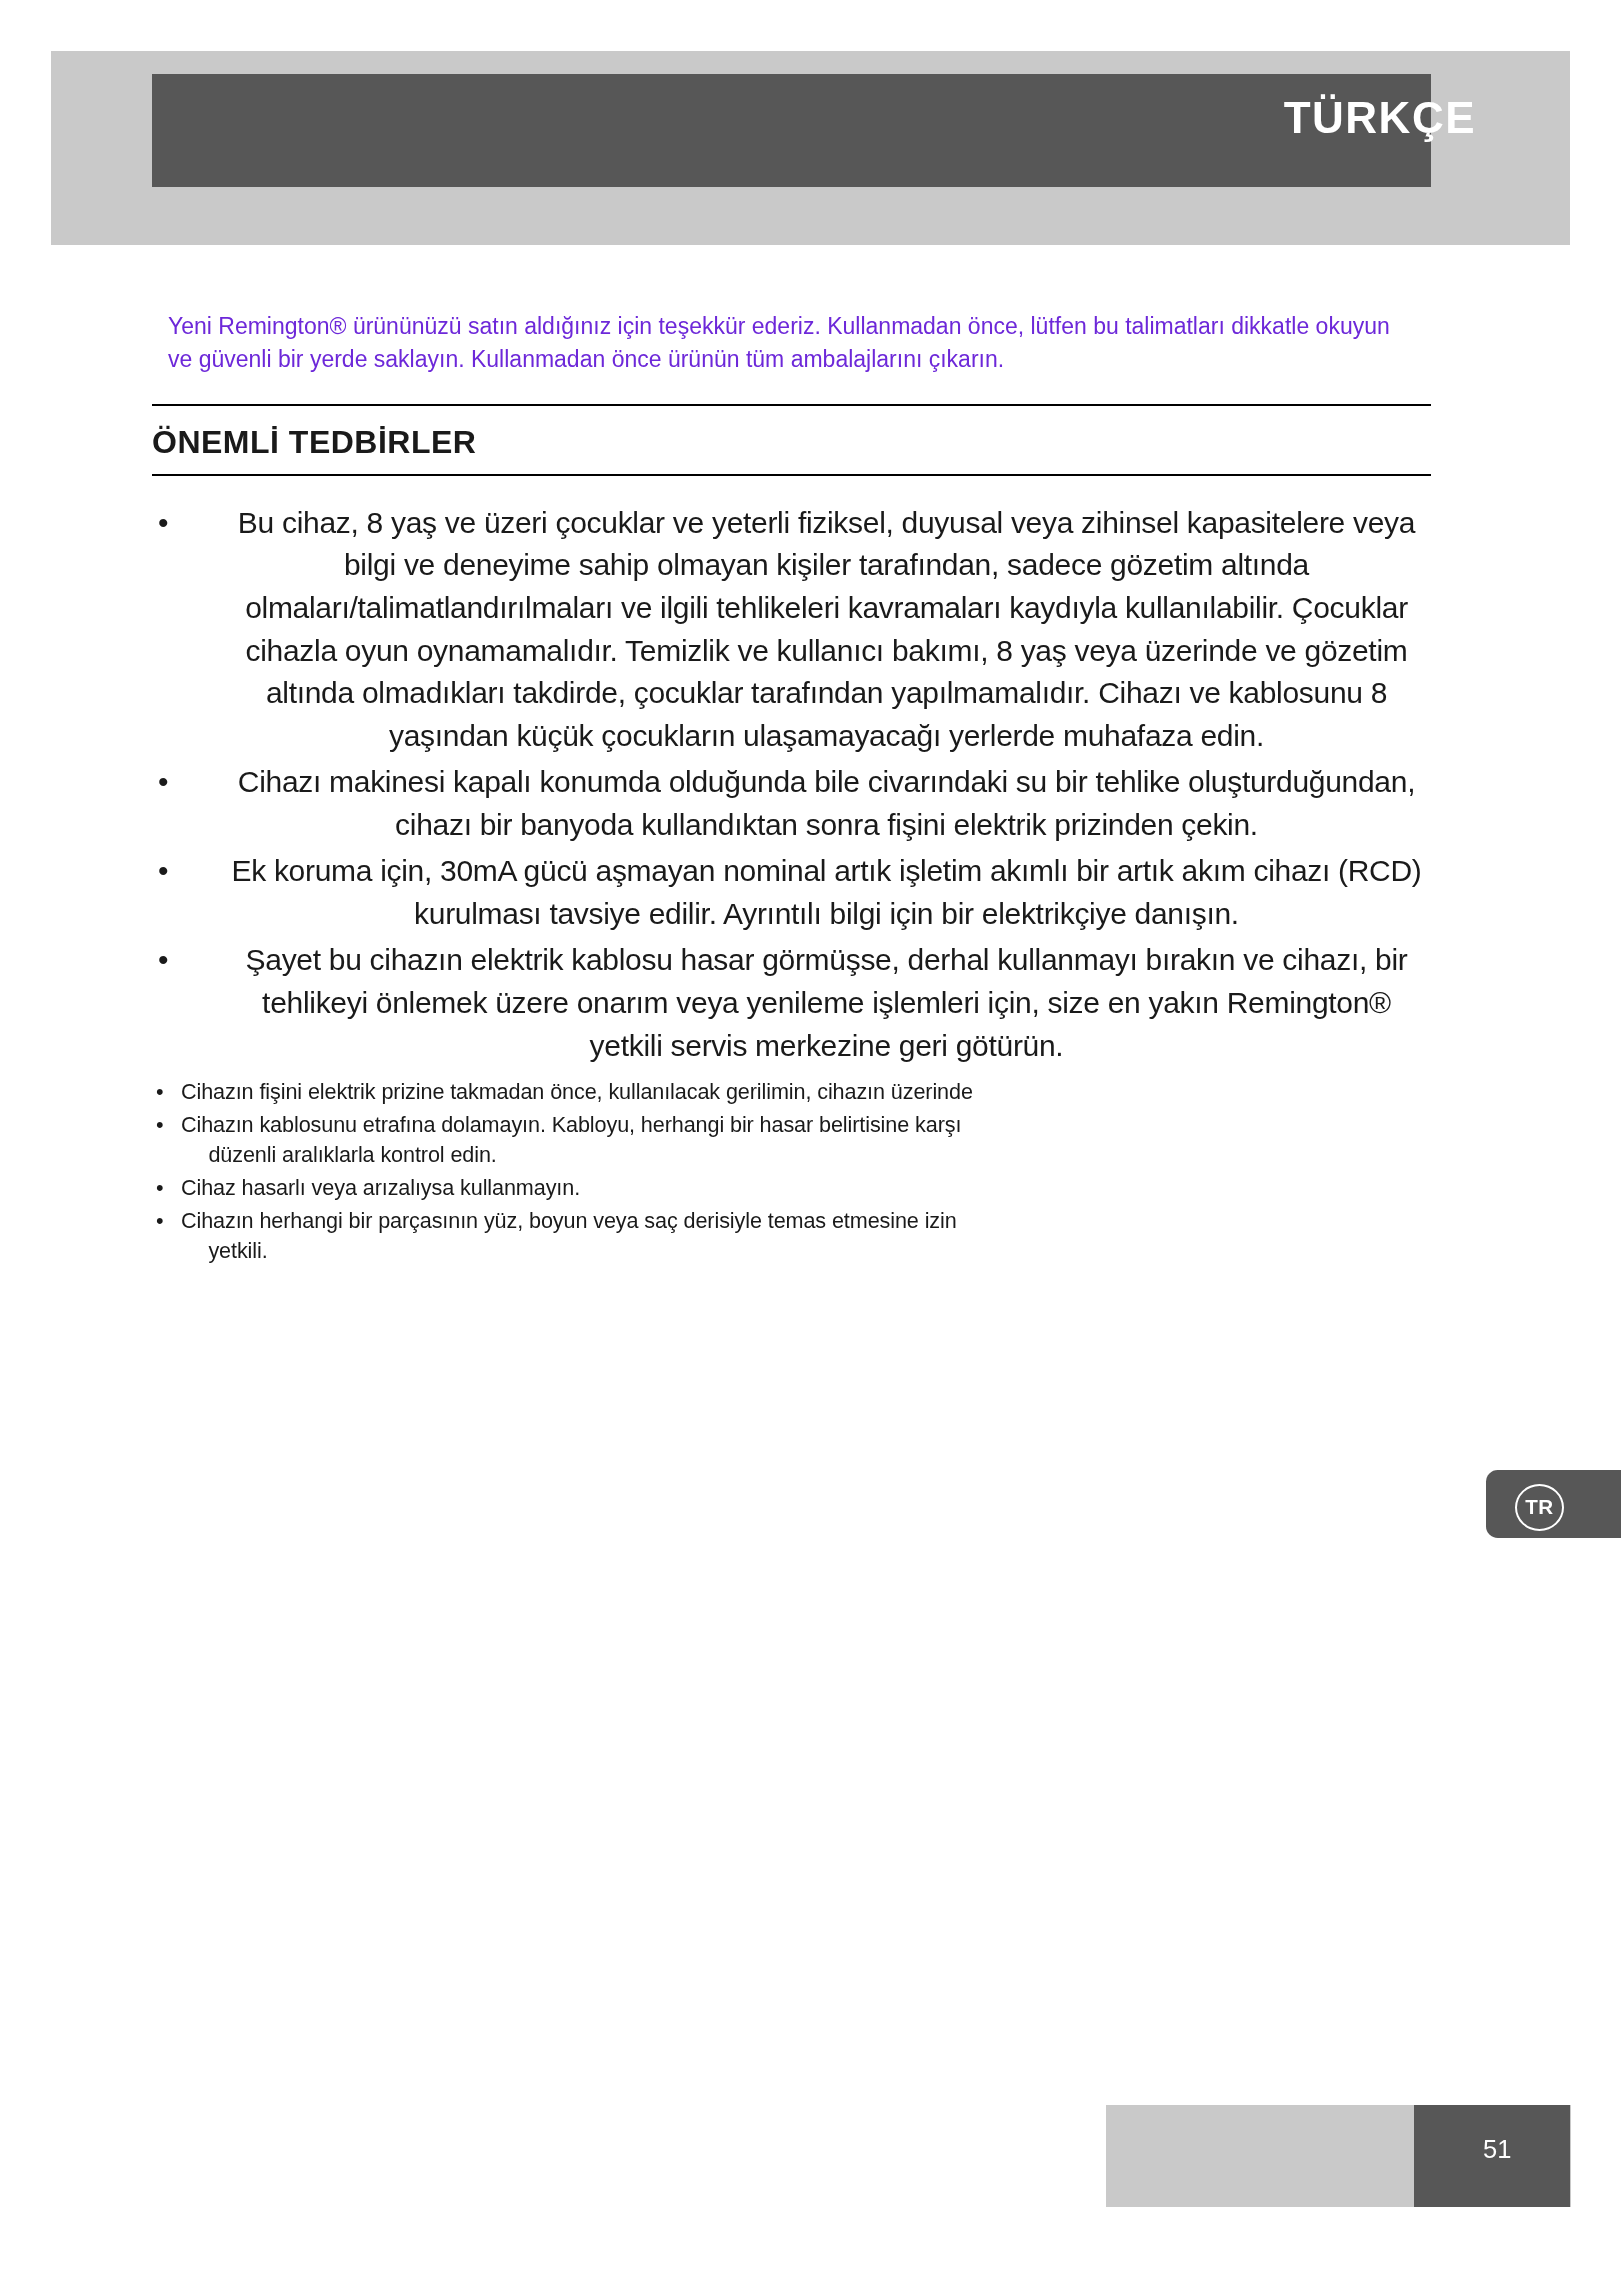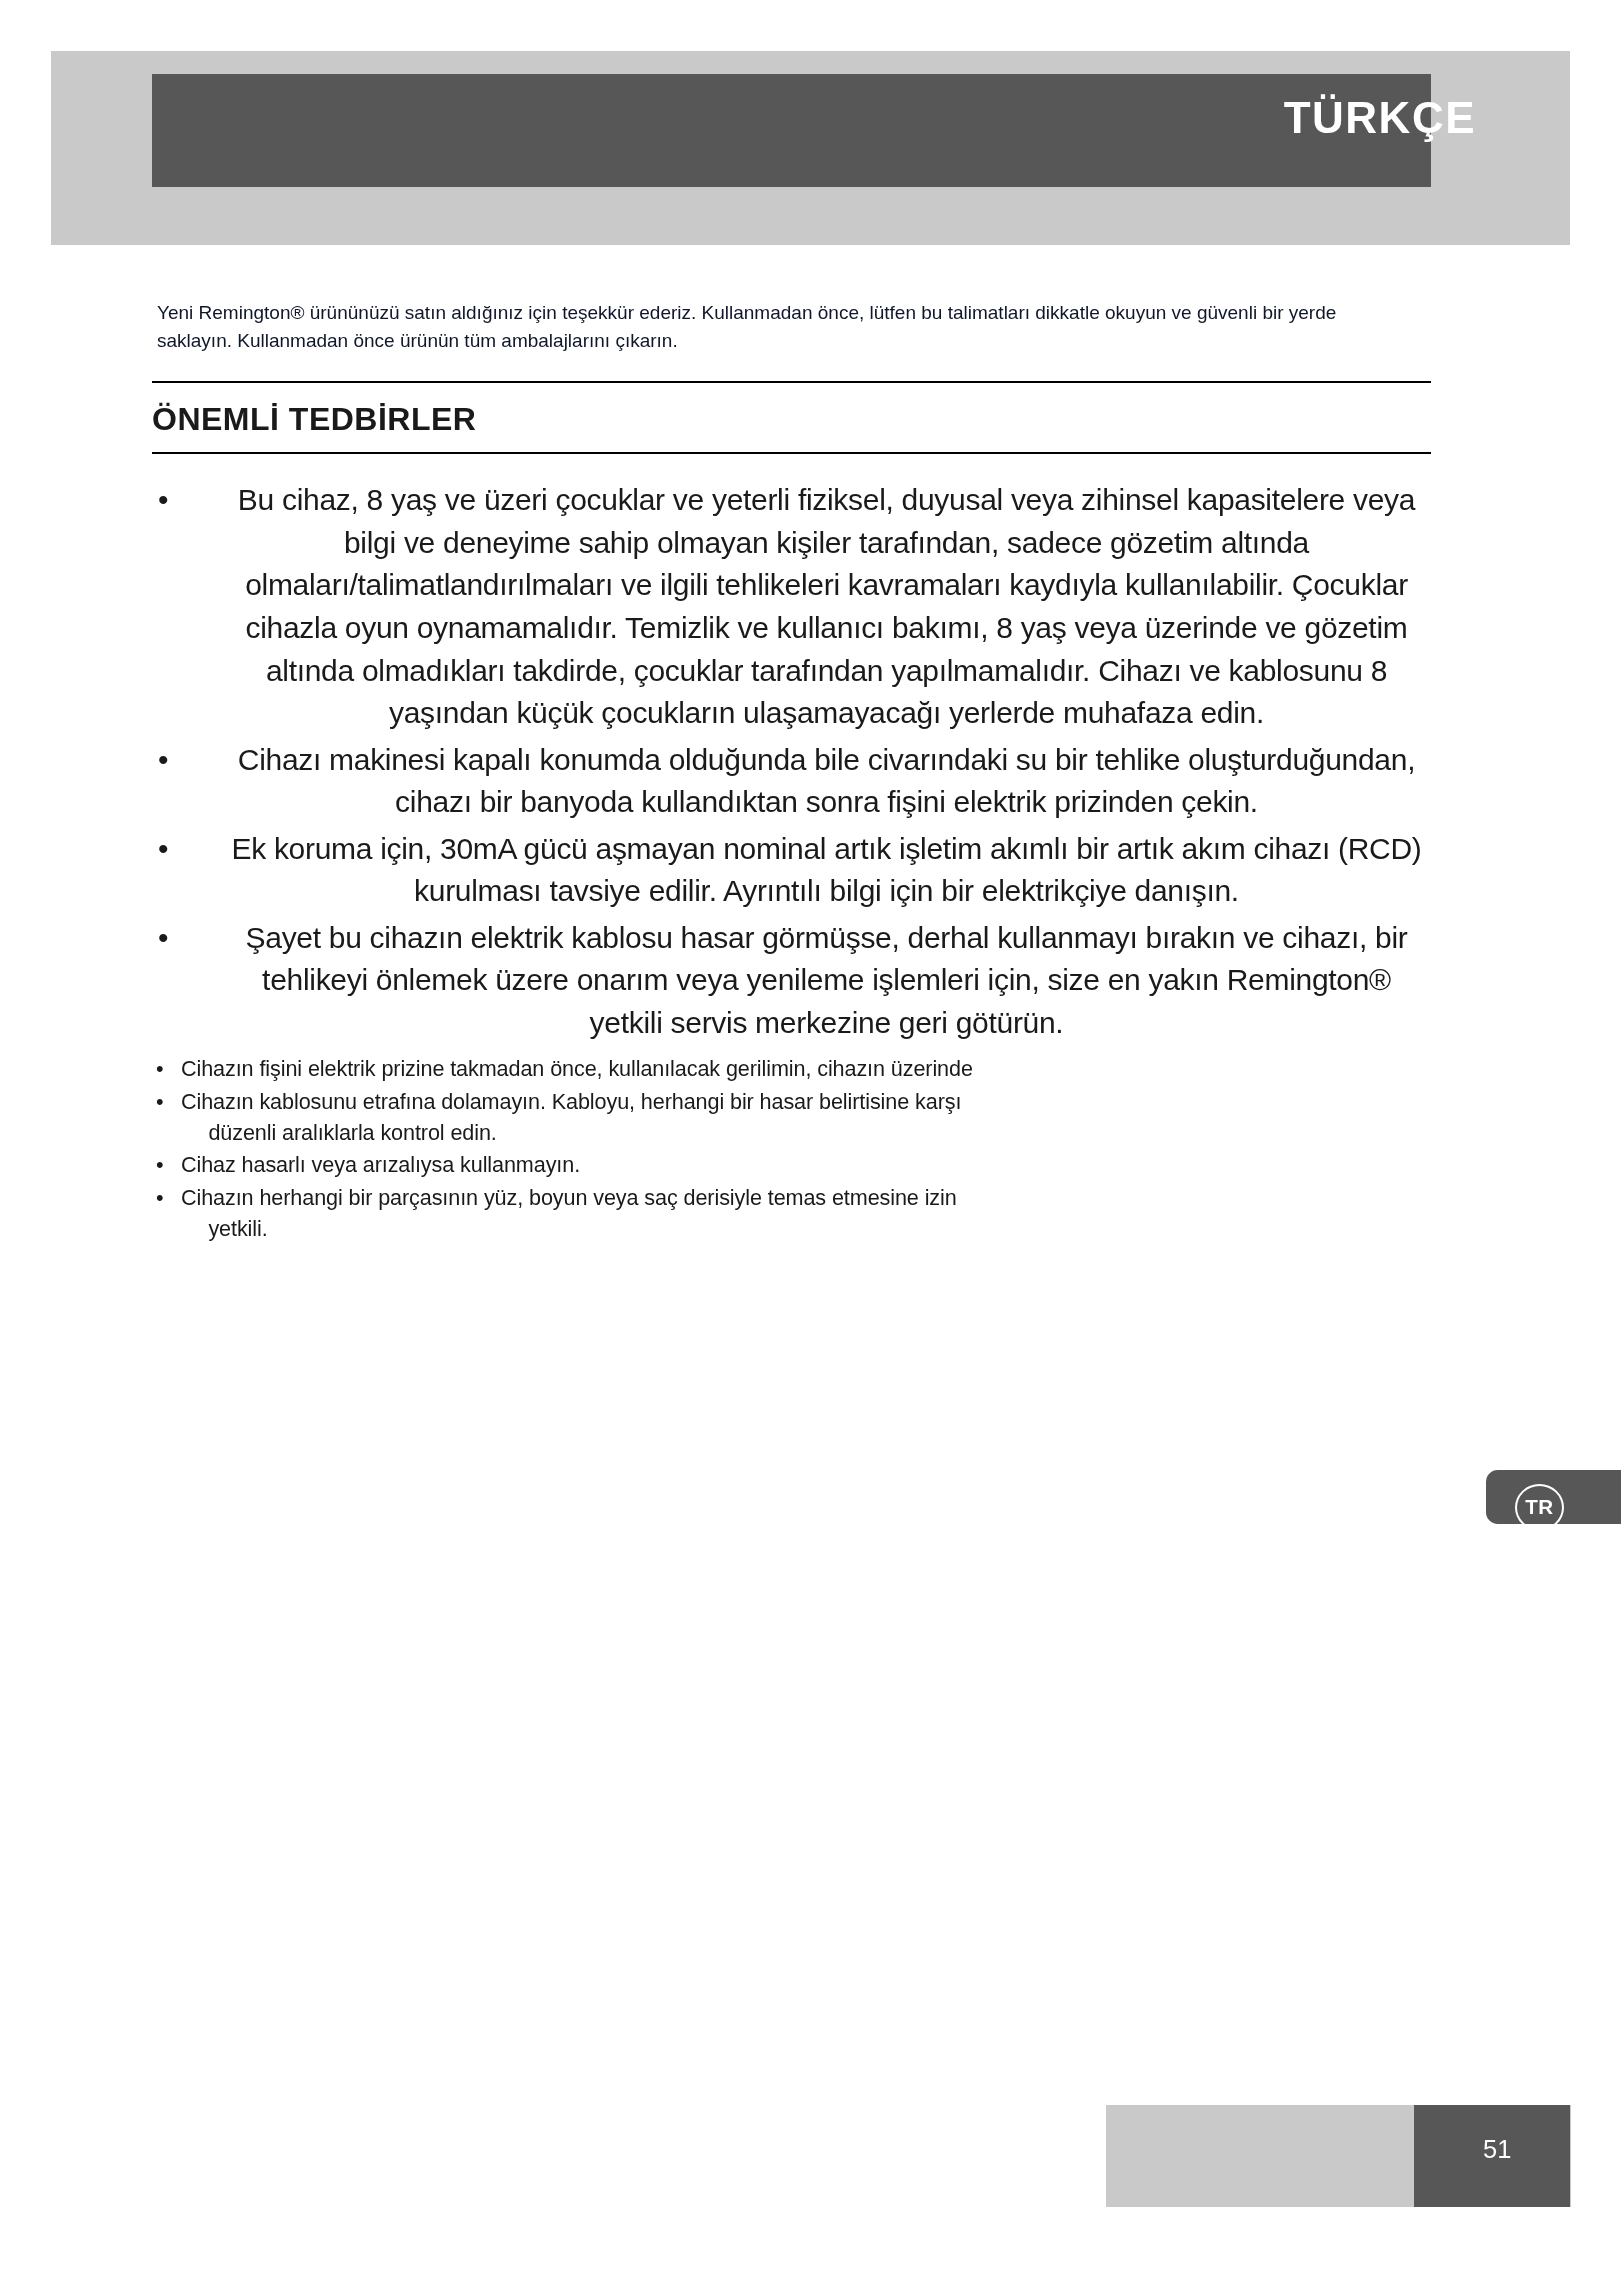--- a/index.html
+++ b/index.html
@@ -46,25 +46,25 @@
 
   
   .content {
     position: absolute;
     left: 152px;
     top: 294px;
     width: 1279px;
   }
 
   .intro {
-    font-size: 19px;
+    font-size: 23px;
     line-height: 1.45;
-    color: #0f172a;
+    color: #6d28d9;
     width: 1240px;
-    margin: 5px;
+    margin: 16px;
     font-family: "Liberation Sans", sans-serif;
   }
 
   .rule {
     margin-top: 27.4px;
     border-top: 2px solid #000;
     width: 1279px;
   }
 
   .section-title {
@@ -154,21 +154,21 @@
     display: block;
     padding-left: 27.4px;
   }
 
   
   .side-tab {
     position: absolute;
     right: 0;
     top: 1470px;
     width: 135px;
-    height: 54px;
+    height: 68px;
     background: #575757;
     border-radius: 11.8px 0 0 11.8px;
   }
   .side-tab-inner {
     position: absolute;
     left: 29px;
     top: 13.7px;
     width: 45px;
     height: 43px;
     border: 2.5px solid #ffffff;

